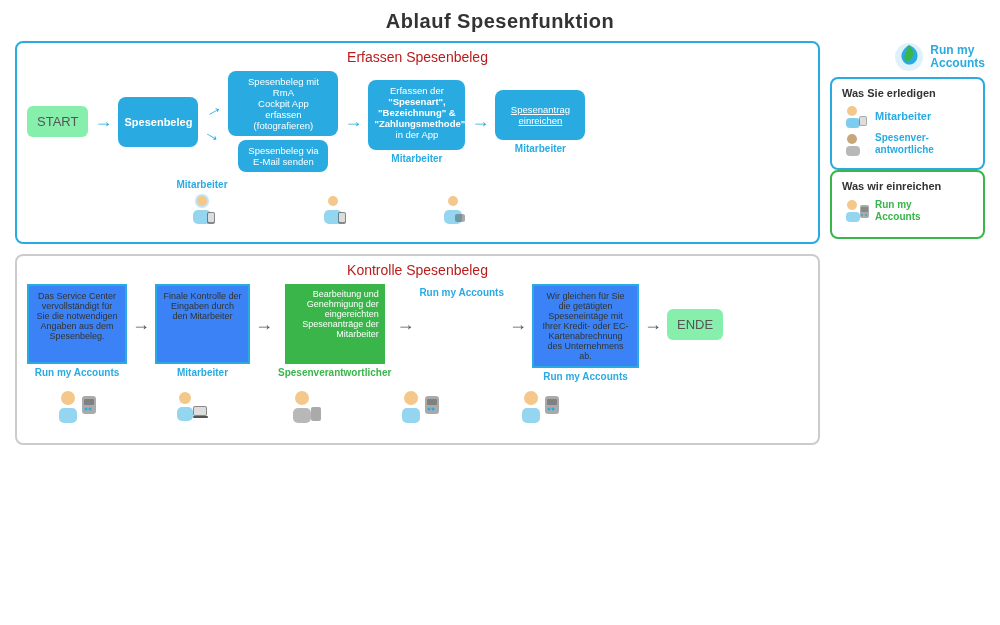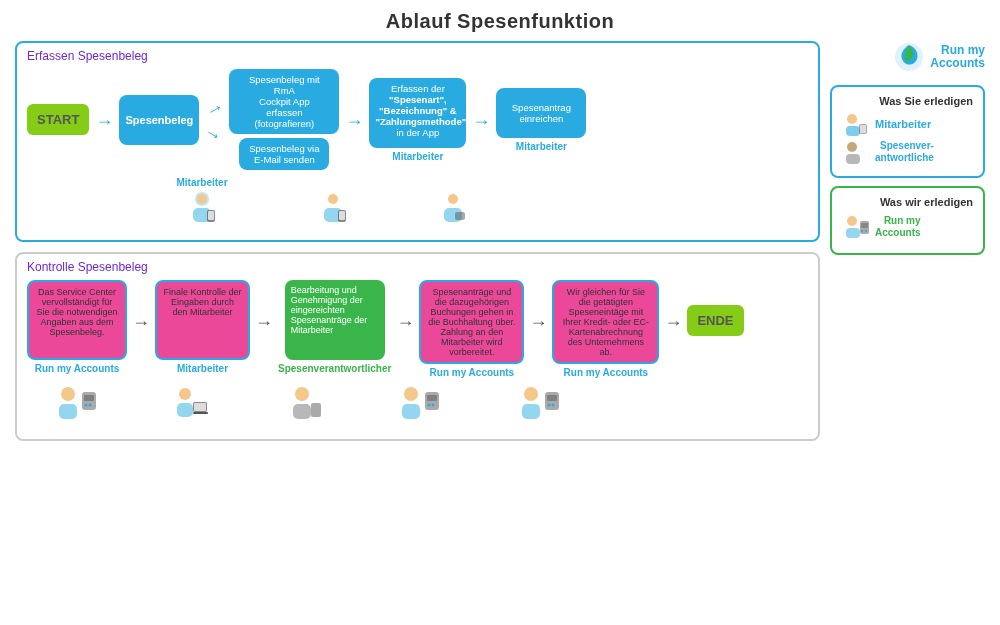--- a/index.html
+++ b/index.html
@@ -34,31 +34,31 @@
       flex: 1;
     }
     .top-section {
       border: 2px solid #29abe2;
       border-radius: 8px;
       padding: 6px 10px 10px 10px;
       margin-bottom: 10px;
       position: relative;
     }
     .section-label {
-      text-align: left;
-      font-size: 12px;
-      color: #6d28d9;
+      text-align: center;
+      font-size: 14px;
+      color: #b91c1c;
       margin-bottom: 6px;
     }
     .start-badge, .end-badge {
-      background: #84cc16;
+      background: #86efac;
       border-radius: 6px;
       padding: 8px 10px;
       font-size: 13px;
-      font-weight: bold;
+      font-weight: normal;
       color: #555;
       white-space: nowrap;
     }
     .arrow {
       color: #29abe2;
       font-size: 18px;
       flex-shrink: 0;
     }
     .arrow-dark {
       color: #555;
@@ -68,36 +68,36 @@
     .box-blue {
       background: #29abe2;
       color: #fff;
       border-radius: 8px;
       padding: 6px 8px;
       font-size: 10px;
       text-align: center;
       position: relative;
     }
     .box-blue-outline {
-      background: #ec4899;
+      background: #3b82f6;
       border: 2px solid #29abe2;
       color: #333;
-      border-radius: 8px;
+      border-radius: 0;
       padding: 6px 8px;
       font-size: 10px;
       text-align: center;
       position: relative;
     }
     .box-green {
       background: #39b54a;
       color: #fff;
-      border-radius: 8px;
+      border-radius: 0;
       padding: 6px 8px;
       font-size: 10px;
-      text-align: left;
+      text-align: right;
       position: relative;
     }
     .label-mitarbeiter {
       color: #29abe2;
       font-size: 10px;
       font-weight: bold;
       text-align: center;
       margin-top: 3px;
     }
     .label-run {
@@ -119,22 +119,20 @@
       flex-direction: column;
       align-items: center;
       flex-shrink: 0;
     }
     
     .sidebar {
       width: 155px;
       flex-shrink: 0;
       display: flex;
       flex-direction: column;
-      gap: 8px;
-      text-align: right;
     }
     .logo-box {
       display: flex;
       align-items: center;
       gap: 5px;
       justify-content: flex-end;
       margin-bottom: 4px;
     }
     .legend-box-blue {
       border: 2px solid #29abe2;
@@ -234,21 +232,21 @@
           <div class="node-wrap">
             <div class="box-blue" style="width:97px; min-height:70px; font-size:9.5px; padding:5px 6px; text-align:center;">
               Erfassen der<br><strong>"Spesenart",<br>"Bezeichnung" &amp;<br>"Zahlungsmethode"</strong><br>in der App
             </div>
             <div class="label-mitarbeiter">Mitarbeiter</div>
           </div>
 
           <div class="arrow">→</div>
 
           <div class="node-wrap">
-            <div class="box-blue" style="width:90px; min-height:50px; font-size:9.5px; padding:5px 13px; text-align:center; display:flex; align-items:center; justify-content:center;">
+            <div class="box-blue" style="width:90px; min-height:50px; font-size:9.5px; padding:5px 13px; text-align:center; display:flex; align-items:center; justify-content:center;text-decoration:underline;">
               Spesenantrag<br>einreichen
             </div>
             <div class="label-mitarbeiter">Mitarbeiter</div>
           </div>
         </div>
 
         <div style="display:flex; align-items:flex-end; padding-top:4px; padding-left:120px; gap:6px;">
           <div style="width:110px; text-align:center;">
             <div class="label-mitarbeiter">Mitarbeiter</div>
 
@@ -313,23 +311,20 @@
           <div class="node-wrap">
             <div class="box-green" style="width:100px; min-height:80px; font-size:9px; padding:5px 6px;">
               Bearbeitung und Genehmigung der eingereichten Spesenanträge der Mitarbeiter
             </div>
             <div class="label-spesenverantwortlicher">Spesenverantwortlicher</div>
           </div>
 
           <div class="arrow-dark" style="margin-top:30px;">→</div>
 
           <div class="node-wrap">
-            <div class="box-blue-outline" style="width:105px; min-height:80px; font-size:9px; padding:5px 6px;">
-              Spesenanträge und die dazugehörigen Buchungen gehen in die Buchhaltung über. Zahlung an den Mitarbeiter wird vorbereitet.
-            </div>
             <div class="label-run">Run my Accounts</div>
           </div>
 
           <div class="arrow-dark" style="margin-top:30px;">→</div>
 
           <div class="node-wrap">
             <div class="box-blue-outline" style="width:107px; min-height:80px; font-size:9px; padding:5px 6px;">
               Wir gleichen für Sie die getätigten Speseneintäge mit Ihrer Kredit- oder EC-Kartenabrechnung des Unternehmens ab.
             </div>
             <div class="label-run">Run my Accounts</div>
@@ -426,21 +421,21 @@
         <div class="legend-item">
           <svg width="28" height="24" viewBox="0 0 28 24">
             <circle cx="10" cy="7" r="5" fill="#c8a87a"></circle>
             <rect x="4" y="14" width="14" height="10" rx="4" fill="#888" opacity="0.6"></rect>
           </svg>
           <span class="legend-label-blue" style="font-size:10px; line-height:1.2;">Spesenver-<br>antwortliche</span>
         </div>
       </div>
 
       <div class="legend-box-green">
-        <div class="legend-title">Was wir erledigen</div>
+        <div class="legend-title">Was wir einreichen</div>
         <div class="legend-item">
           <svg width="28" height="28" viewBox="0 0 28 28">
             <circle cx="10" cy="8" r="5" fill="#f4c78a"></circle>
             <rect x="4" y="15" width="14" height="10" rx="4" fill="#29abe2" opacity="0.5"></rect>
             <rect x="18" y="8" width="9" height="13" rx="2" fill="#aaa"></rect>
             <rect x="19" y="10" width="7" height="5" rx="1" fill="#555" opacity="0.4"></rect>
             <circle cx="20" cy="18" r="1" fill="#29abe2"></circle>
             <circle cx="24" cy="18" r="1" fill="#29abe2"></circle>
           </svg>
           <span class="legend-label-green" style="font-size:10px; line-height:1.2;">Run my<br>Accounts</span>

